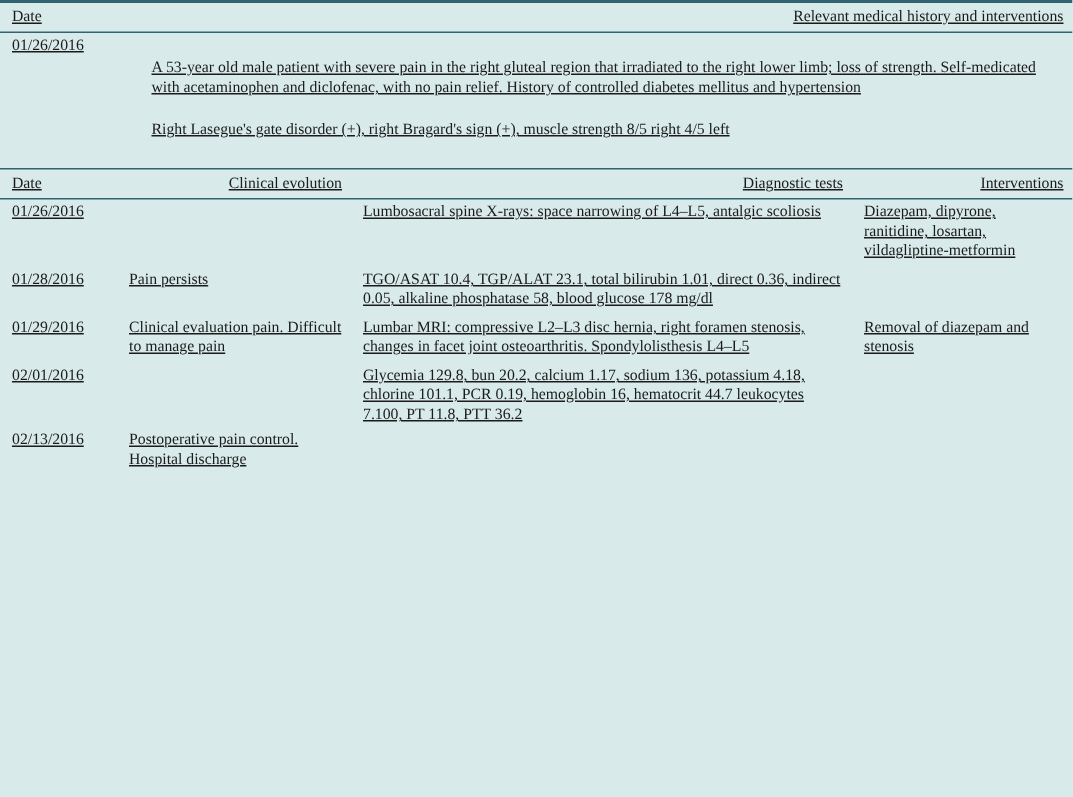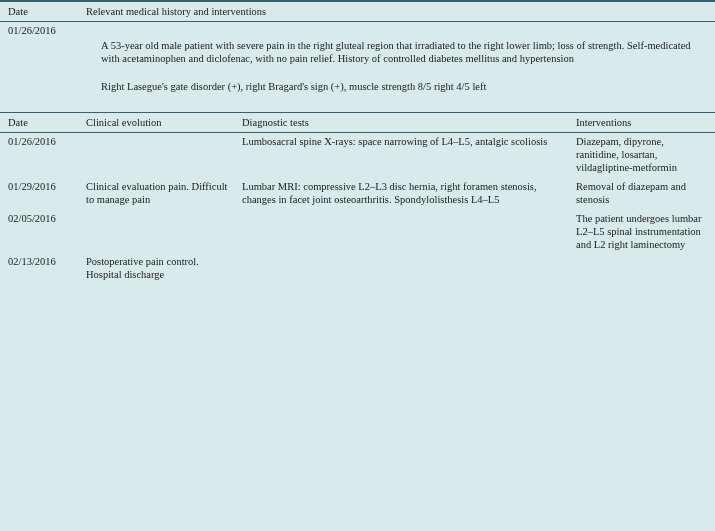--- a/index.html
+++ b/index.html
@@ -17,23 +17,24 @@
     font-size:10.5px;
     line-height:13px;
   }
   table{border-collapse:collapse;width:715px;table-layout:fixed;}
   td,th{
     vertical-align:top;
     text-align:left;
     font-weight:normal;
     padding:2px 6px 4px 8px;
     word-wrap:break-word;
+    text-decoration:underline;
   }
   th{padding-top:3px;padding-bottom:3px;}
-  .center{text-align:left;}
+  .center{text-align:right;}
   
   .hist-head th{border-top:2px solid var(--rule);border-bottom:1px solid var(--rule);}
   .tl-head th{border-top:1px solid var(--rule);border-bottom:1px solid var(--rule);}
   .tight-b td{padding-bottom:1px;}
   .tight-t td{padding-top:0;margin-top:32px;}
   .para{margin:15px;}
 </style>
 </head>
 <body>
 
@@ -72,30 +73,36 @@
     <th class="center">Interventions</th>
   </tr>
 
   <tr>
     <td>01/26/2016</td>
     <td></td>
     <td>Lumbosacral spine X-rays: space narrowing of L4–L5, antalgic scoliosis</td>
     <td>Diazepam, dipyrone, ranitidine, losartan, vildagliptine-metformin</td>
   </tr>
   <tr>
+    <td>01/28/2016</td>
+    <td>Pain persists</td>
+    <td>TGO/ASAT 10.4, TGP/ALAT 23.1, total bilirubin 1.01, direct 0.36, indirect 0.05, alkaline phosphatase 58, blood glucose 178 mg/dl</td>
+    <td></td>
+  </tr>
+  <tr>
     <td>01/29/2016</td>
     <td>Clinical evaluation pain. Difficult to manage pain</td>
     <td>Lumbar MRI: compressive L2–L3 disc hernia, right foramen stenosis, changes in facet joint osteoarthritis. Spondylolisthesis L4–L5</td>
     <td>Removal of diazepam and stenosis</td>
   </tr>
   <tr>
-    <td>02/05/2016</td>
+    <td>02/01/2016</td>
     <td></td>
+    <td>Glycemia 129.8, bun 20.2, calcium 1.17, sodium 136, potassium 4.18, chlorine 101.1, PCR 0.19, hemoglobin 16, hematocrit 44.7 leukocytes 7.100, PT 11.8, PTT 36.2</td>
     <td></td>
-    <td>The patient undergoes lumbar L2–L5 spinal instrumentation and L2 right laminectomy</td>
   </tr>
   <tr class="tight-t">
     <td>02/13/2016</td>
     <td>Postoperative pain control. Hospital discharge</td>
     <td></td>
     <td></td>
   </tr>
 </tbody>
   </table>
 

